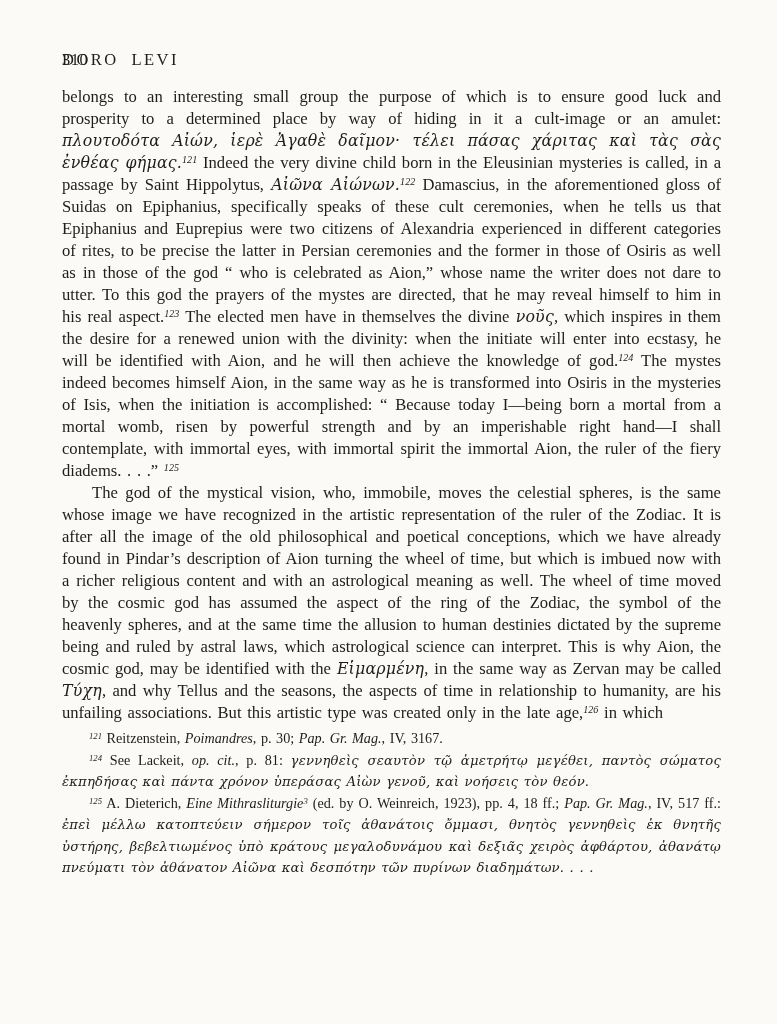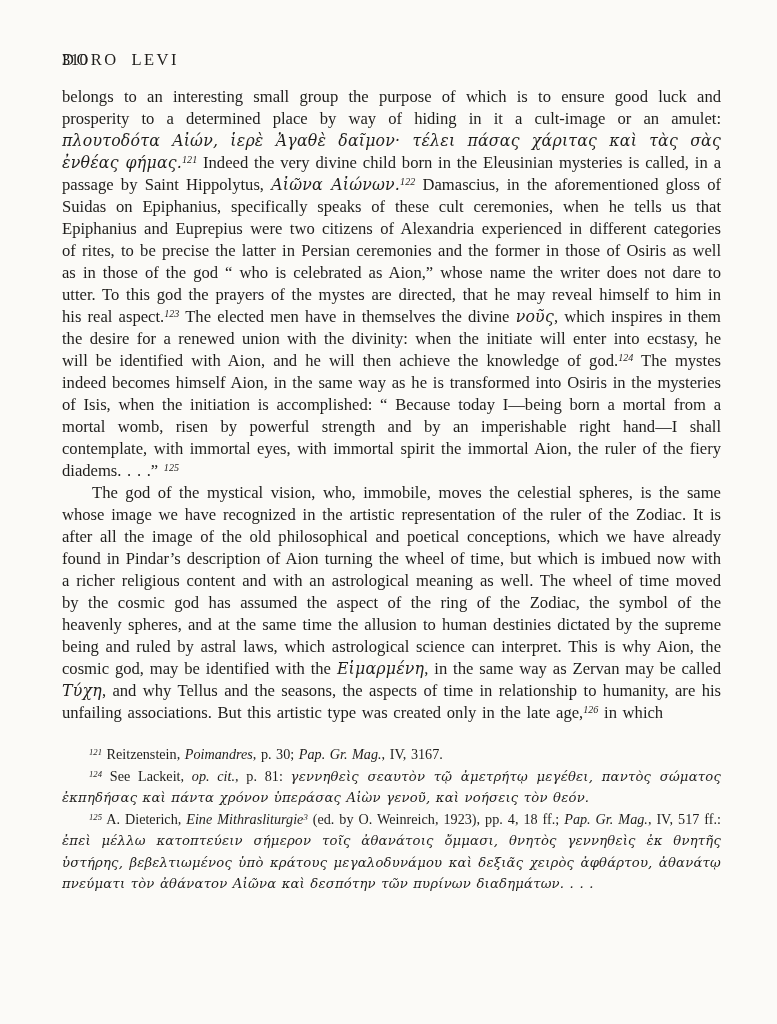--- a/index.html
+++ b/index.html
@@ -41,21 +41,21 @@
     font-style:italic;
   }
   .greek{
     font-style:italic;
     font-family:"DejaVu Serif", serif;
     font-size:95%;
     letter-spacing:0.2px;
   }
   .it{font-style:italic;}
   .footnotes{
-    margin-top:20px;
+    margin-top:4px;
     font-size:14.2px;
     line-height:21.5px;
     text-align:justify;
     word-spacing:1px;
   }
   .footnote{margin:0;text-indent:27px;}
   .footnotes .greek{font-size:93%;}
 </style>
 </head>
 <body>

